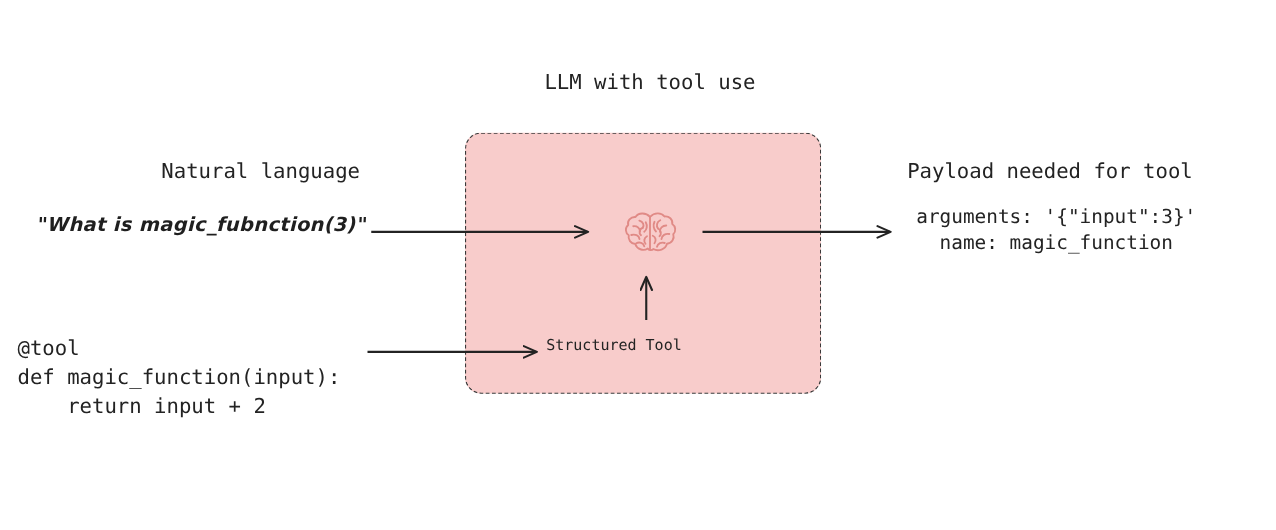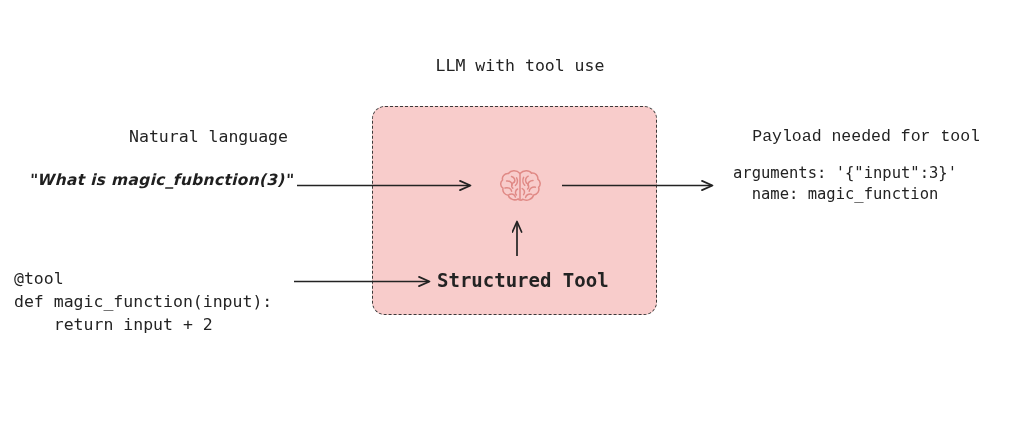--- a/index.html
+++ b/index.html
@@ -48,29 +48,27 @@
     top: 127px;
     width: 200px;
     text-align: center;
     font-size: 16.5px;
     font-weight: bold;
   }
   #payload-heading {
     left: 700px;
     top: 127px;
     width: 280px;
-    text-align: right;
-    font-size: 16.5px;
-    font-family: Liberation Mono, monospace;
+    text-align: center;
+    font-size: 16.5px;
   }
   #structured-tool-label {
     left: 437px;
     top: 269px;
-    font-size: 19px;
-    font-weight: bold;
+    font-size: 12px;
   }
   
   #user-quote {
     left: 30px;
     top: 171px;
     font-family: "DejaVu Sans", "Liberation Sans", sans-serif;
     font-size: 15.5px;
     font-style: italic;
     font-weight: 600;
     letter-spacing: 0.3px;

